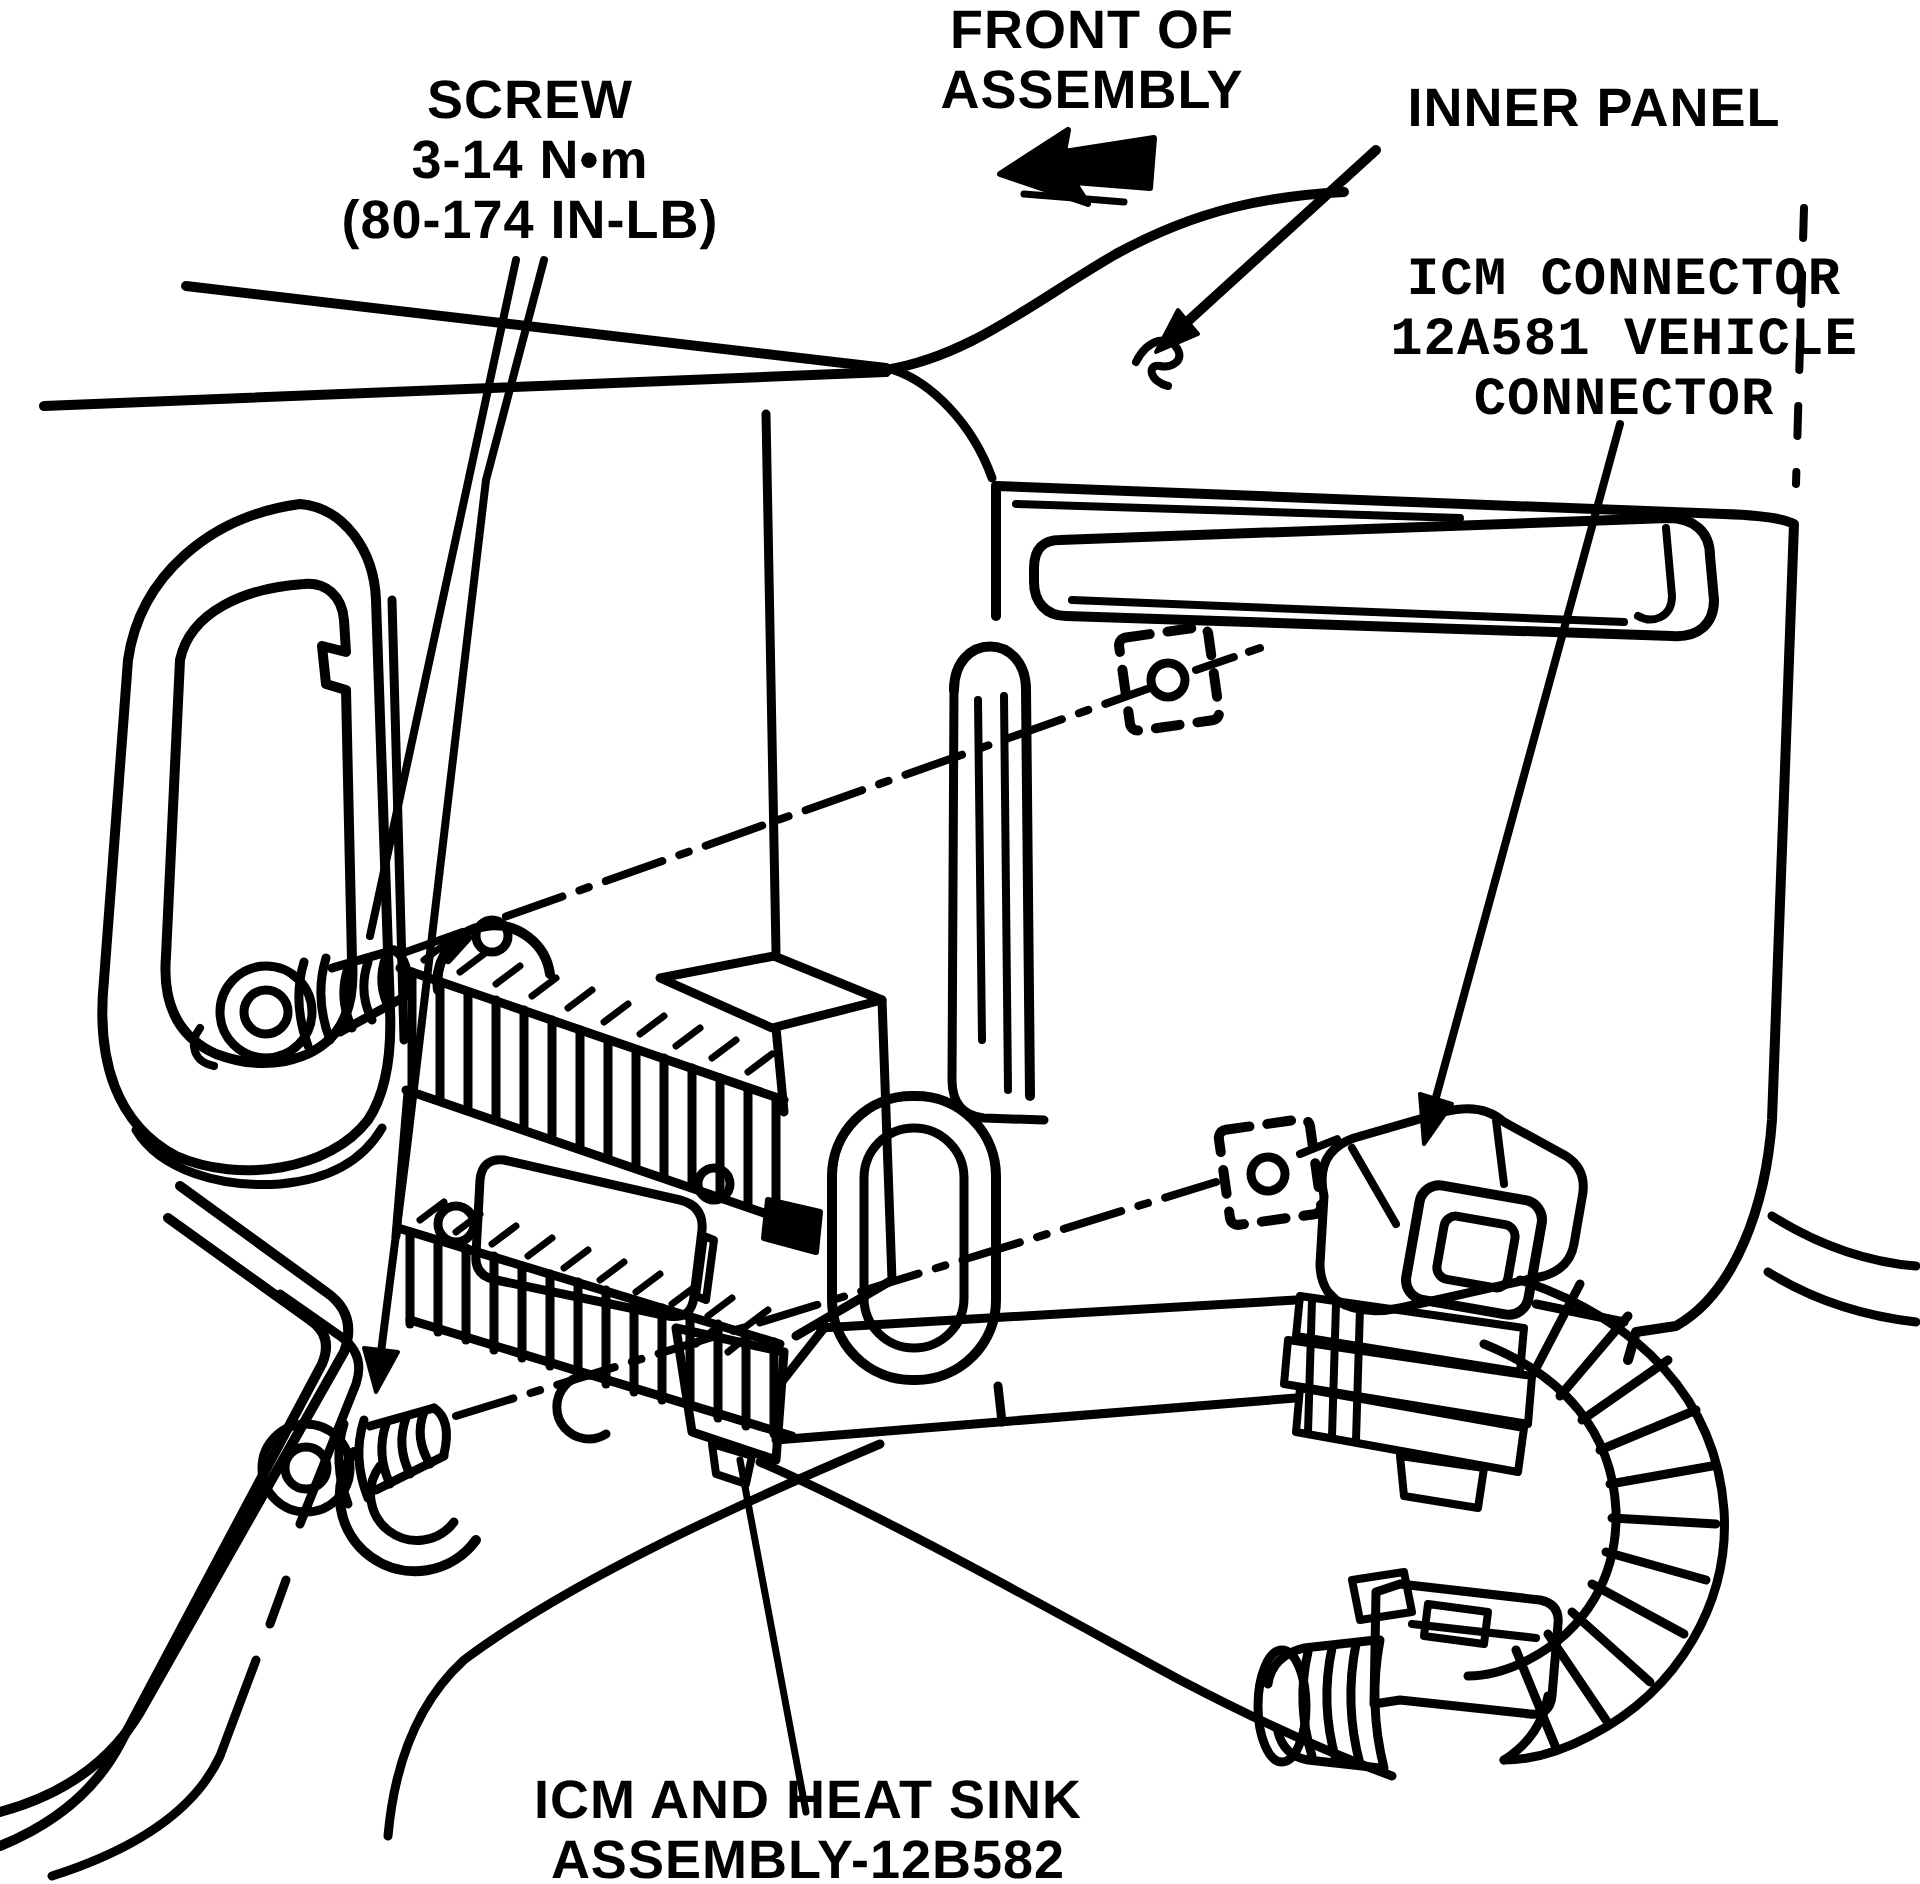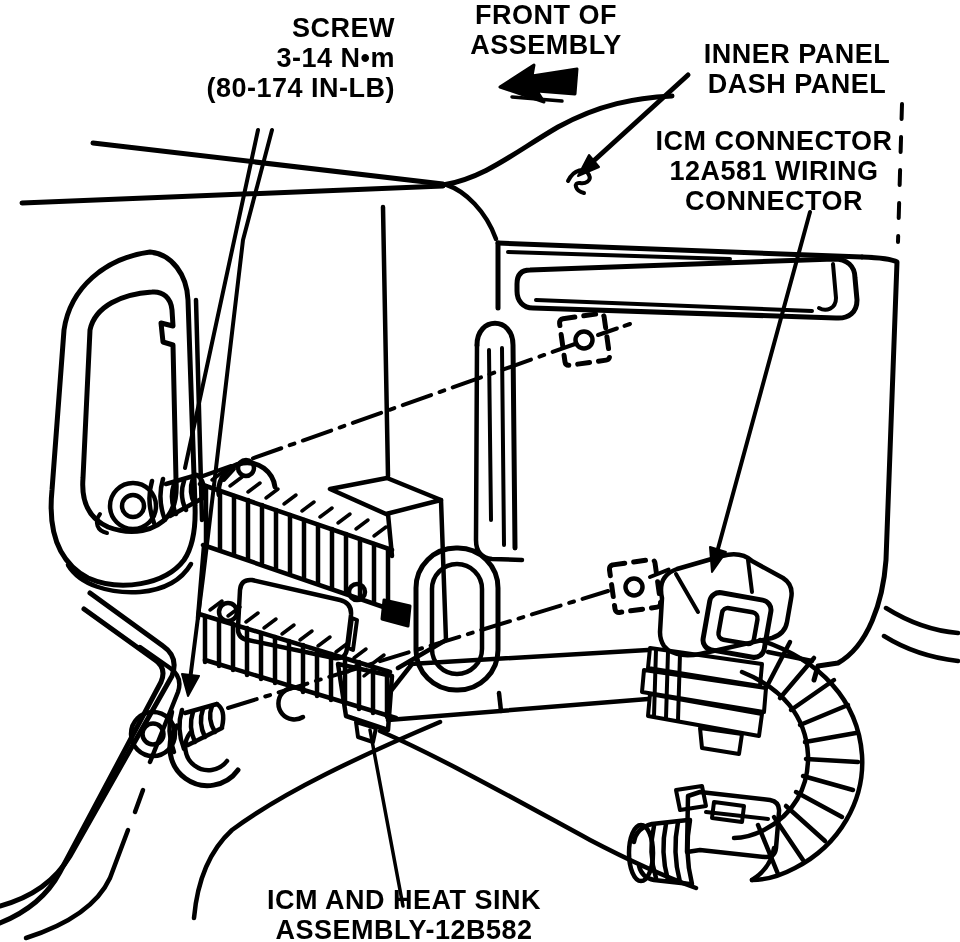--- a/index.html
+++ b/index.html
@@ -283,39 +283,38 @@
 
     <path d="M 403,906 L 370,730" stroke-width="3.5"></path>
   </g>
 
   <g>
     <polygon points="500,87 534,65 532,76 577,69 575,94 537,91 544,102" fill="#000" stroke="#000" stroke-width="3"></polygon>
     <path d="M 512,97 L 562,101" stroke-width="3.5"></path>
   </g>
 </svg>
 
-  <div class="label" style="left:135px;top:13px;width:260px;text-align:right;">
+  <div class="label" style="left:135px;top:35px;width:260px;">
     <div>SCREW</div>
     <div>3-14 N•m</div>
     <div>(80-174 IN-LB)</div>
   </div>
 
   <div class="label" style="left:436px;top:0px;width:220px;text-align:center;">
     <div>FRONT OF</div>
     <div>ASSEMBLY</div>
   </div>
 
   <div class="label" style="left:677px;top:38px;width:240px;line-height:32px;">
     <div>INNER PANEL</div>
-    <div>DASH PANEL</div>
-  </div>
-
-  <div class="label" style="left:634px;top:127px;width:280px;line-height:28px;">
+  </div>
+
+  <div class="label" style="left:672px;top:127px;width:280px;line-height:28px;font-family:Liberation Mono, monospace;">
     <div>ICM CONNECTOR</div>
-    <div>12A581 WIRING</div>
+    <div>12A581 VEHICLE</div>
     <div>CONNECTOR</div>
   </div>
 
   <div class="label" style="left:234px;top:885px;width:340px;">
     <div>ICM AND HEAT SINK</div>
     <div>ASSEMBLY-12B582</div>
   </div>
 
 </div>
 

